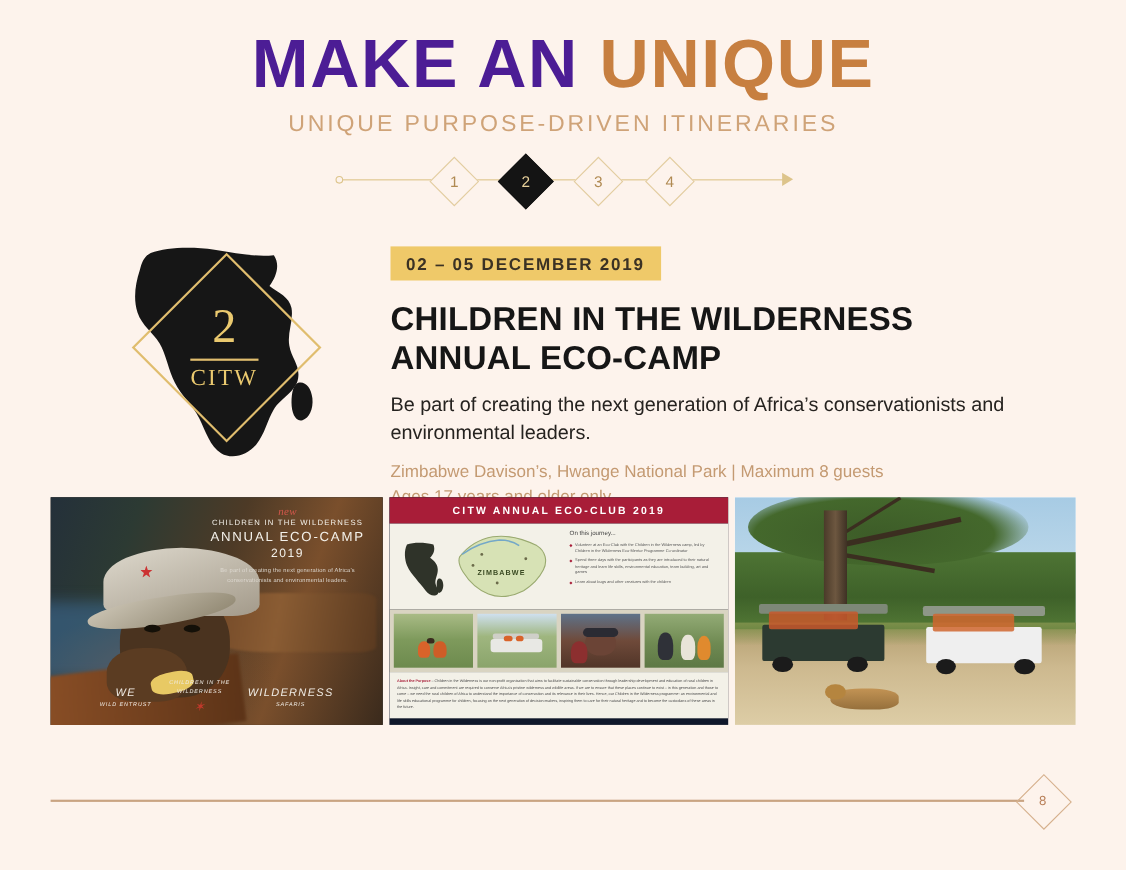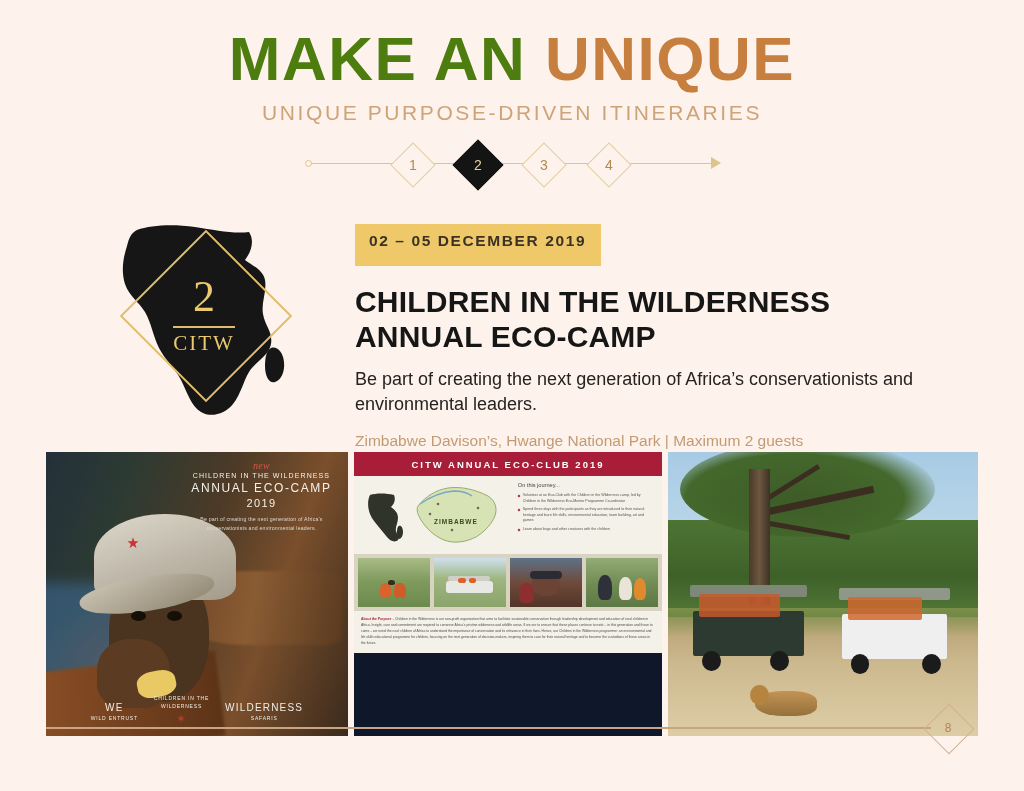--- a/index.html
+++ b/index.html
@@ -24,21 +24,21 @@
     width: 1024px;
     text-align: center;
   }
   .title {
     font-size: 62px;
     font-weight: bold;
     letter-spacing: 1.5px;
     line-height: 1.05;
     margin: 0;
   }
-  .title .t-dark { color: #4d7c0f; text-align: center; }
+  .title .t-dark { color: #4c1d95; text-align: center; }
   .title .t-accent { color: #c77f40; }
   .subtitle {
     margin-top: 10px;
     font-size: 21px;
     letter-spacing: 2.6px;
     color: #cfa378;
     font-weight: 500;
   }
 
   
@@ -168,21 +168,21 @@
     top: 224px;
     width: 620px;
   }
   .date-badge {
     display: inline-block;
     background: #efc969;
     color: #3b3224;
     font-size: 15.5px;
     font-weight: bold;
     letter-spacing: 1.6px;
-    padding: 8px 15px 16px 14px;
+    padding: 8px 15px 5px 14px;
   }
   .headline {
     margin: 18px 0 0 0;
     font-size: 30px;
     font-weight: bold;
     letter-spacing: 0.2px;
     line-height: 1.17;
     color: #161616;
   }
   .lede {
@@ -197,21 +197,21 @@
     line-height: 1.45;
     color: #c49a72;
   }
 
   
   .strip {
     position: absolute;
     left: 46px;
     top: 452px;
     width: 932px;
-    height: 284px;
+    height: 207px;
     display: flex;
     gap: 6px;
   }
   .shot {
     position: relative;
     overflow: hidden;
     background: #1b1b1b;
   }
   .shot-1 { width: 302px; }
   .shot-2 { width: 308px; background: #0f172a; }
@@ -342,20 +342,21 @@
   }
   .s1-logos {
     position: absolute;
     left: 0; right: 0;
     bottom: 8px;
     display: flex;
     align-items: center;
     justify-content: center;
     gap: 16px;
     color: #f0ece5;
+    font-style: italic;
   }
   .s1-logo {
     text-align: center;
     font-size: 5px;
     letter-spacing: .8px;
     line-height: 1.5;
   }
   .s1-logo .big { font-size: 10px; letter-spacing: 1.2px; }
   .s1-logo .star { color: #c0392b; font-size: 12px; }
 
@@ -594,21 +595,21 @@
   </div>
 
   <div class="content">
     <div class="date-badge">02 – 05 DECEMBER 2019</div>
     <h2 class="headline">
       <span>CHILDREN IN THE WILDERNESS</span><br>
       <span>ANNUAL ECO-CAMP</span>
     </h2>
     <p class="lede">Be part of creating the next generation of Africa’s conservationists and environmental leaders.</p>
     <p class="meta">
-      <span>Zimbabwe Davison’s, Hwange National Park | Maximum 2 guests</span><br>
+      <span>Zimbabwe Davison’s, Hwange National Park | Maximum 8 guests</span><br>
       <span>Ages 17 years and older only.</span>
     </p>
   </div>
 
   <div class="strip">
 
     <div class="shot shot-1">
       <div class="s1-bg"></div>
       <div class="s1-blurblob"></div>
       <div class="s1-wood"></div>

